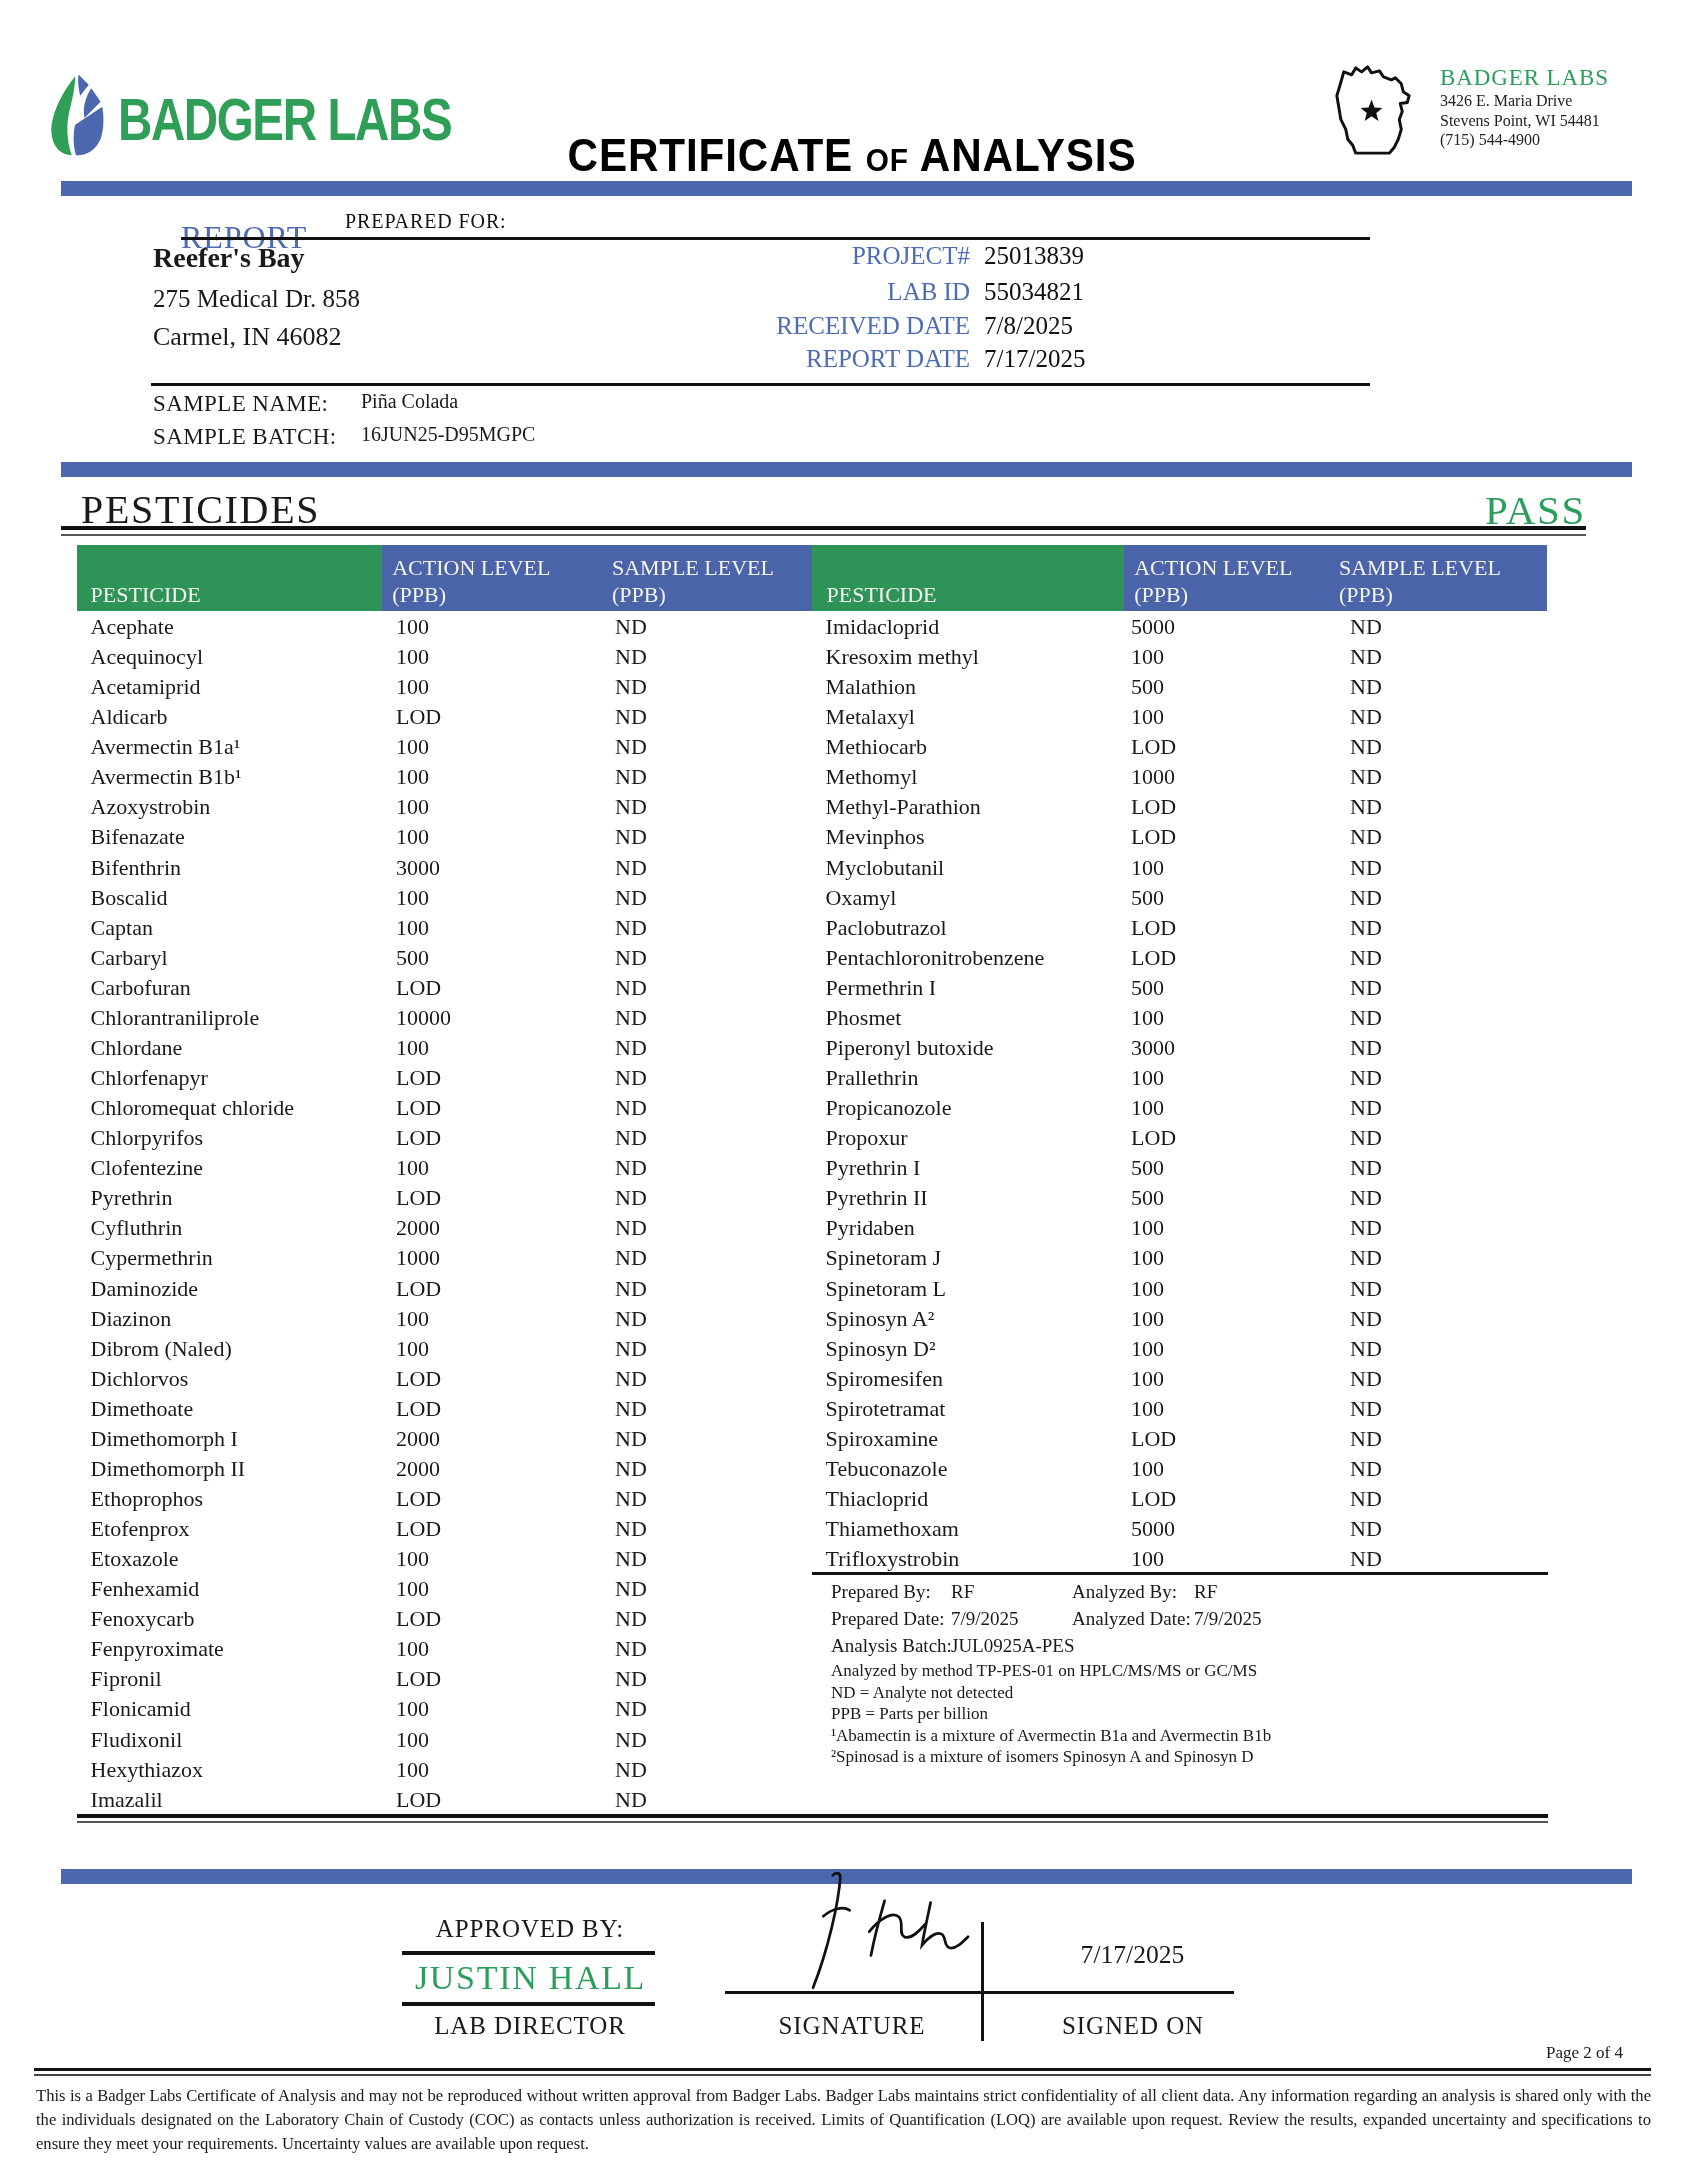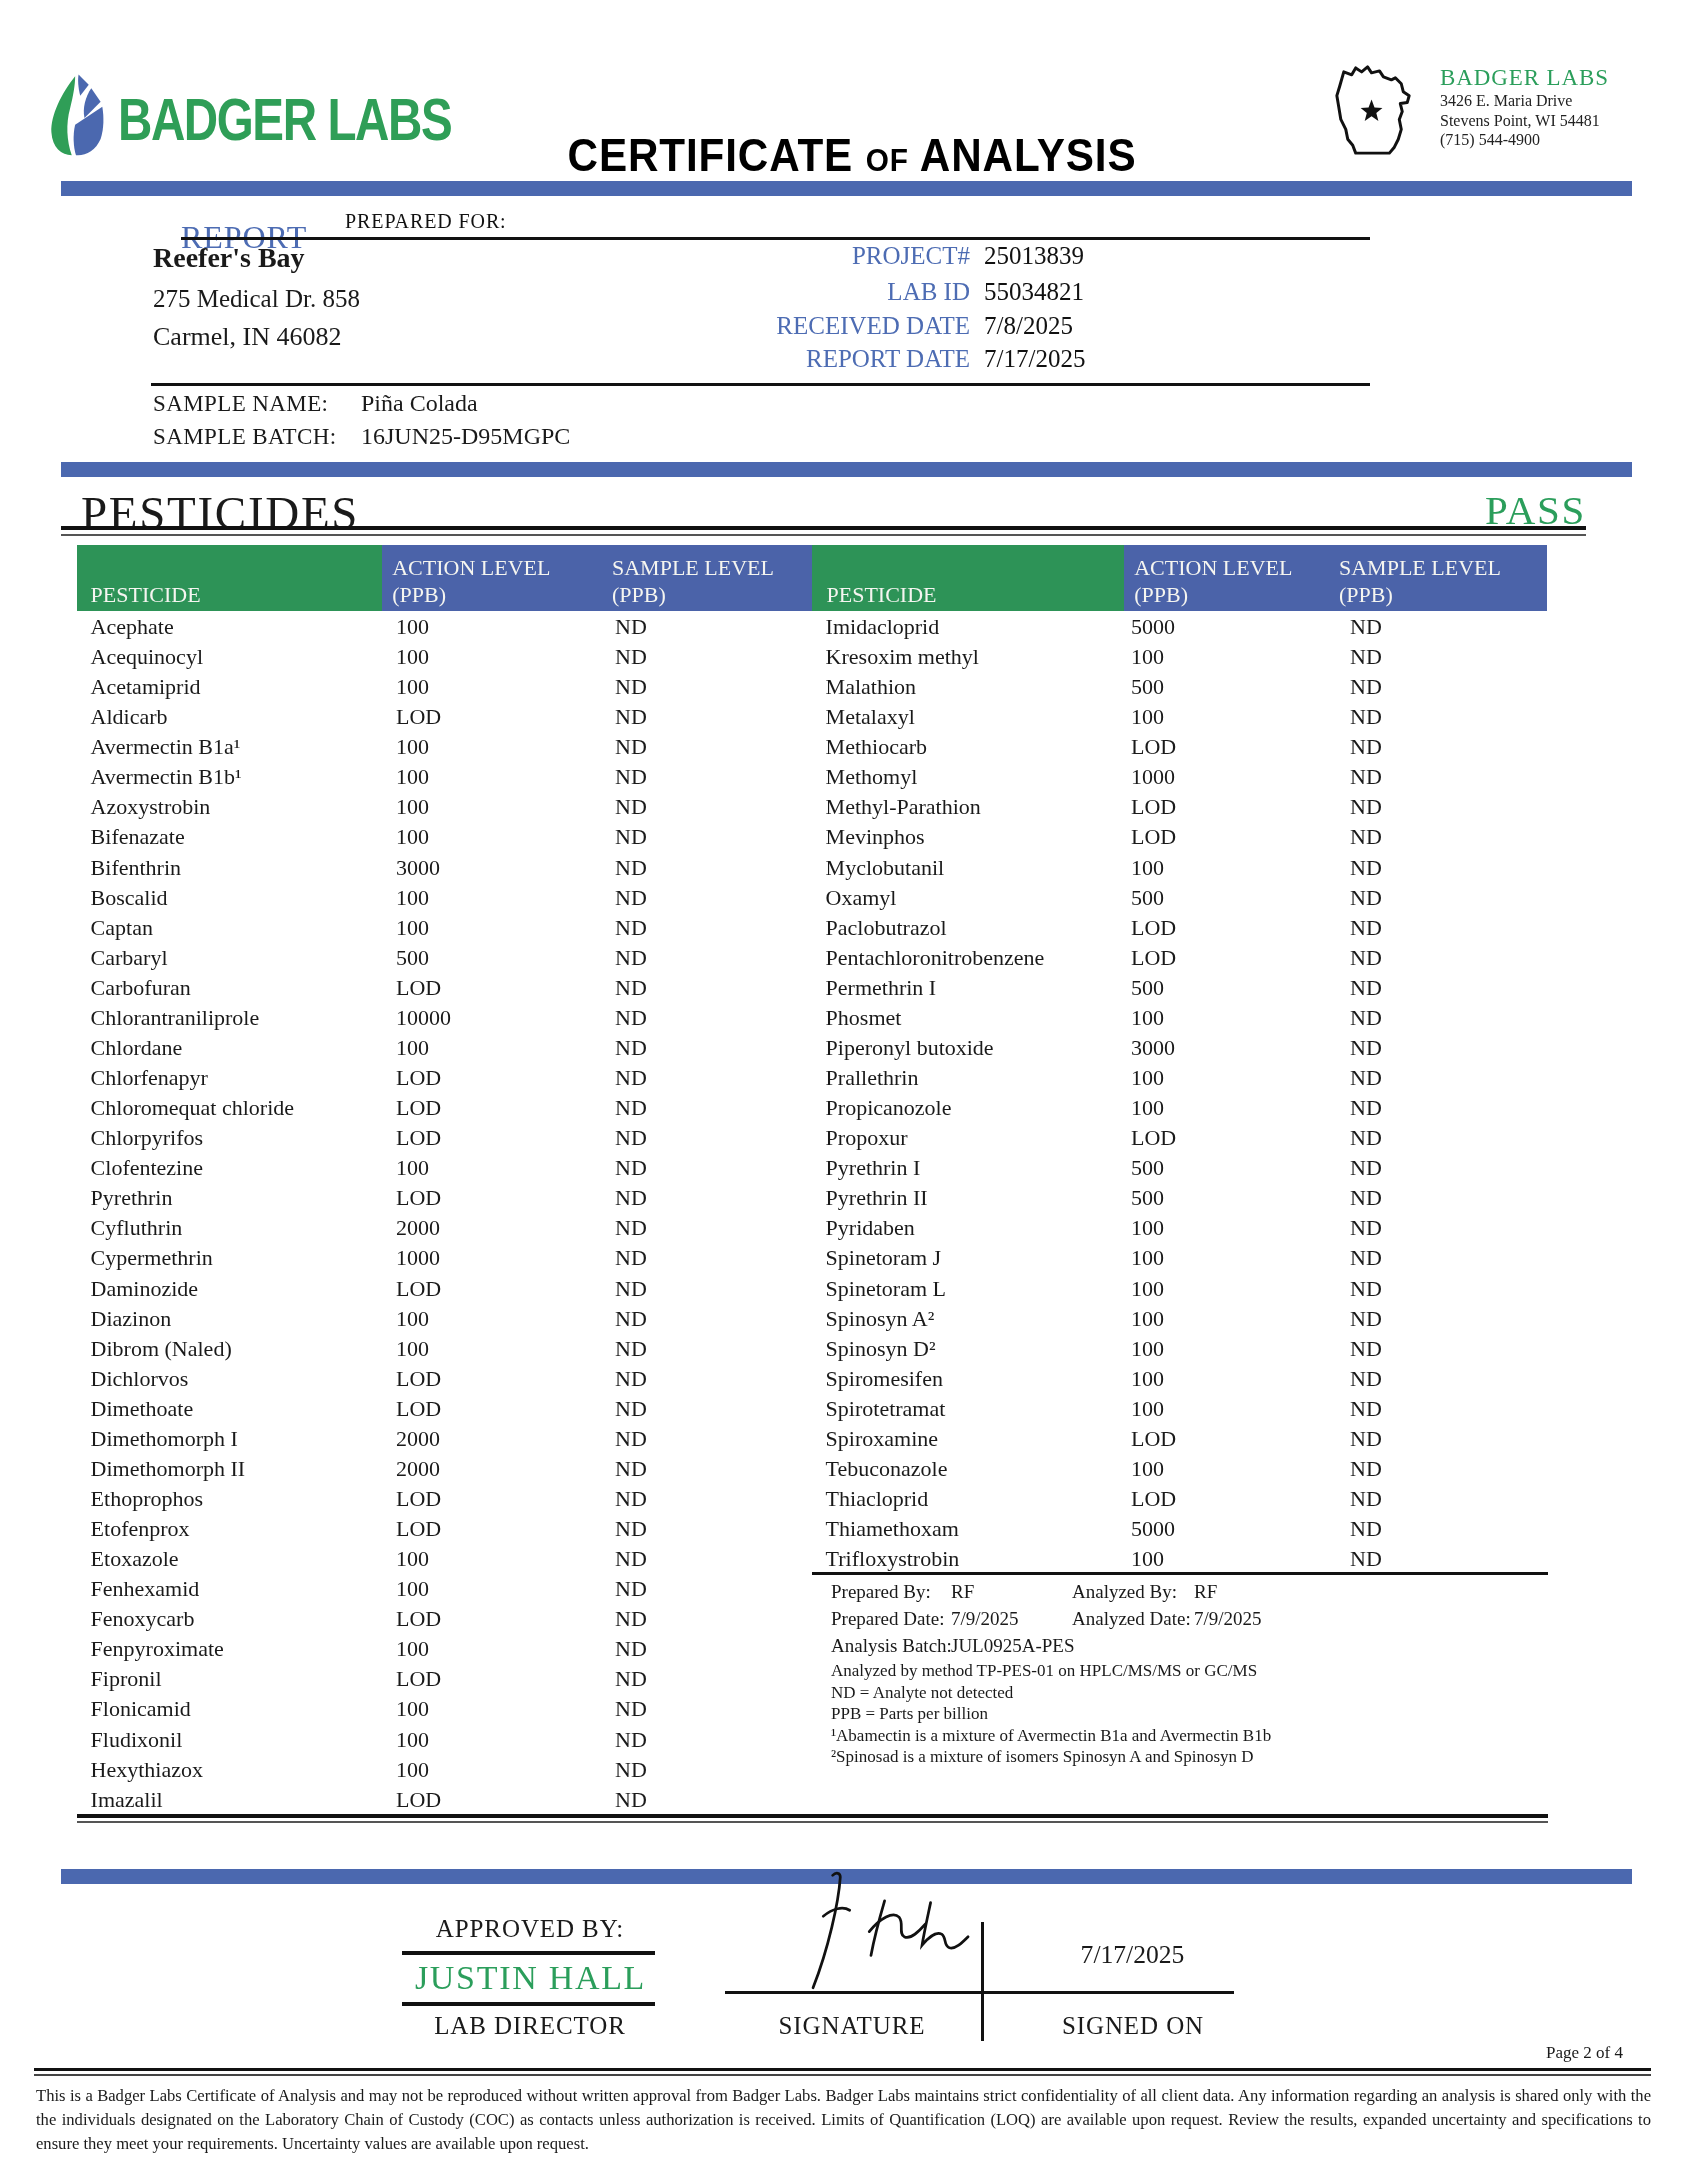--- a/index.html
+++ b/index.html
@@ -25,23 +25,23 @@
   
   #report-word{left:181px;top:201px;font-size:32px;color:#4d6cb3;letter-spacing:0.9px;margin-top:18px;}
   #prepared-for{left:345px;top:210px;font-size:20px;color:#111;letter-spacing:0.9px;}
   .rule{position:absolute;background:#111;}
   #client-name{left:153px;top:242px;font-size:28px;font-weight:bold;}
   #client-a1{left:153px;top:285px;font-size:25px;}
   #client-a2{left:153px;top:322px;font-size:26px;}
   .fld-label{position:absolute;width:341px;text-align:right;font-size:25px;color:#4d6cb3;white-space:nowrap;}
   .fld-value{position:absolute;font-size:25px;color:#111;white-space:nowrap;}
   #sample-name-label,#sample-batch-label{font-size:23px;letter-spacing:0.4px;}
-  #sample-name-value,#sample-batch-value{font-size:24px;}
+  #sample-name-value,#sample-batch-value{font-size:20px;}
   
-  #sec-title{left:81px;top:486px;font-size:47px;letter-spacing:1.7px;}
+  #sec-title{left:81px;top:486px;font-size:40px;letter-spacing:1.7px;}
   #sec-pass{top:486px;right:99px;font-size:41px;color:#2b9e5b;letter-spacing:1.7px;}
   .hcell{position:absolute;top:545px;height:66px;}
   .hc-green{background:#2d9357;}
   .hc-blue{background:#4b63a9;}
   .htxt{position:absolute;color:#f5f5f0;font-size:22px;white-space:nowrap;}
   .prow{position:absolute;left:0;width:100%;height:30px;line-height:30px;}
   .prow span{position:absolute;font-size:22px;white-space:nowrap;}
   .c-name{left:13.6px;} .c-action{left:319px;} .c-sample{left:538px;}
   #rows-left{position:absolute;left:77px;top:612px;width:735px;height:1204px;}
   #rows-right{position:absolute;left:812px;top:612px;width:736px;height:963px;}

